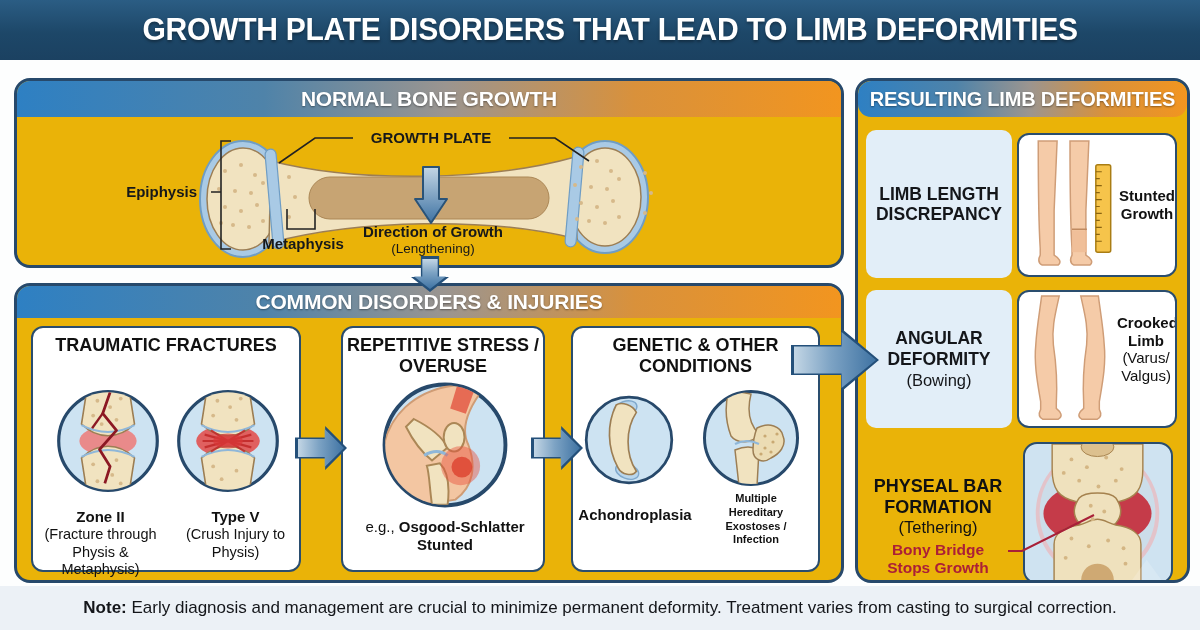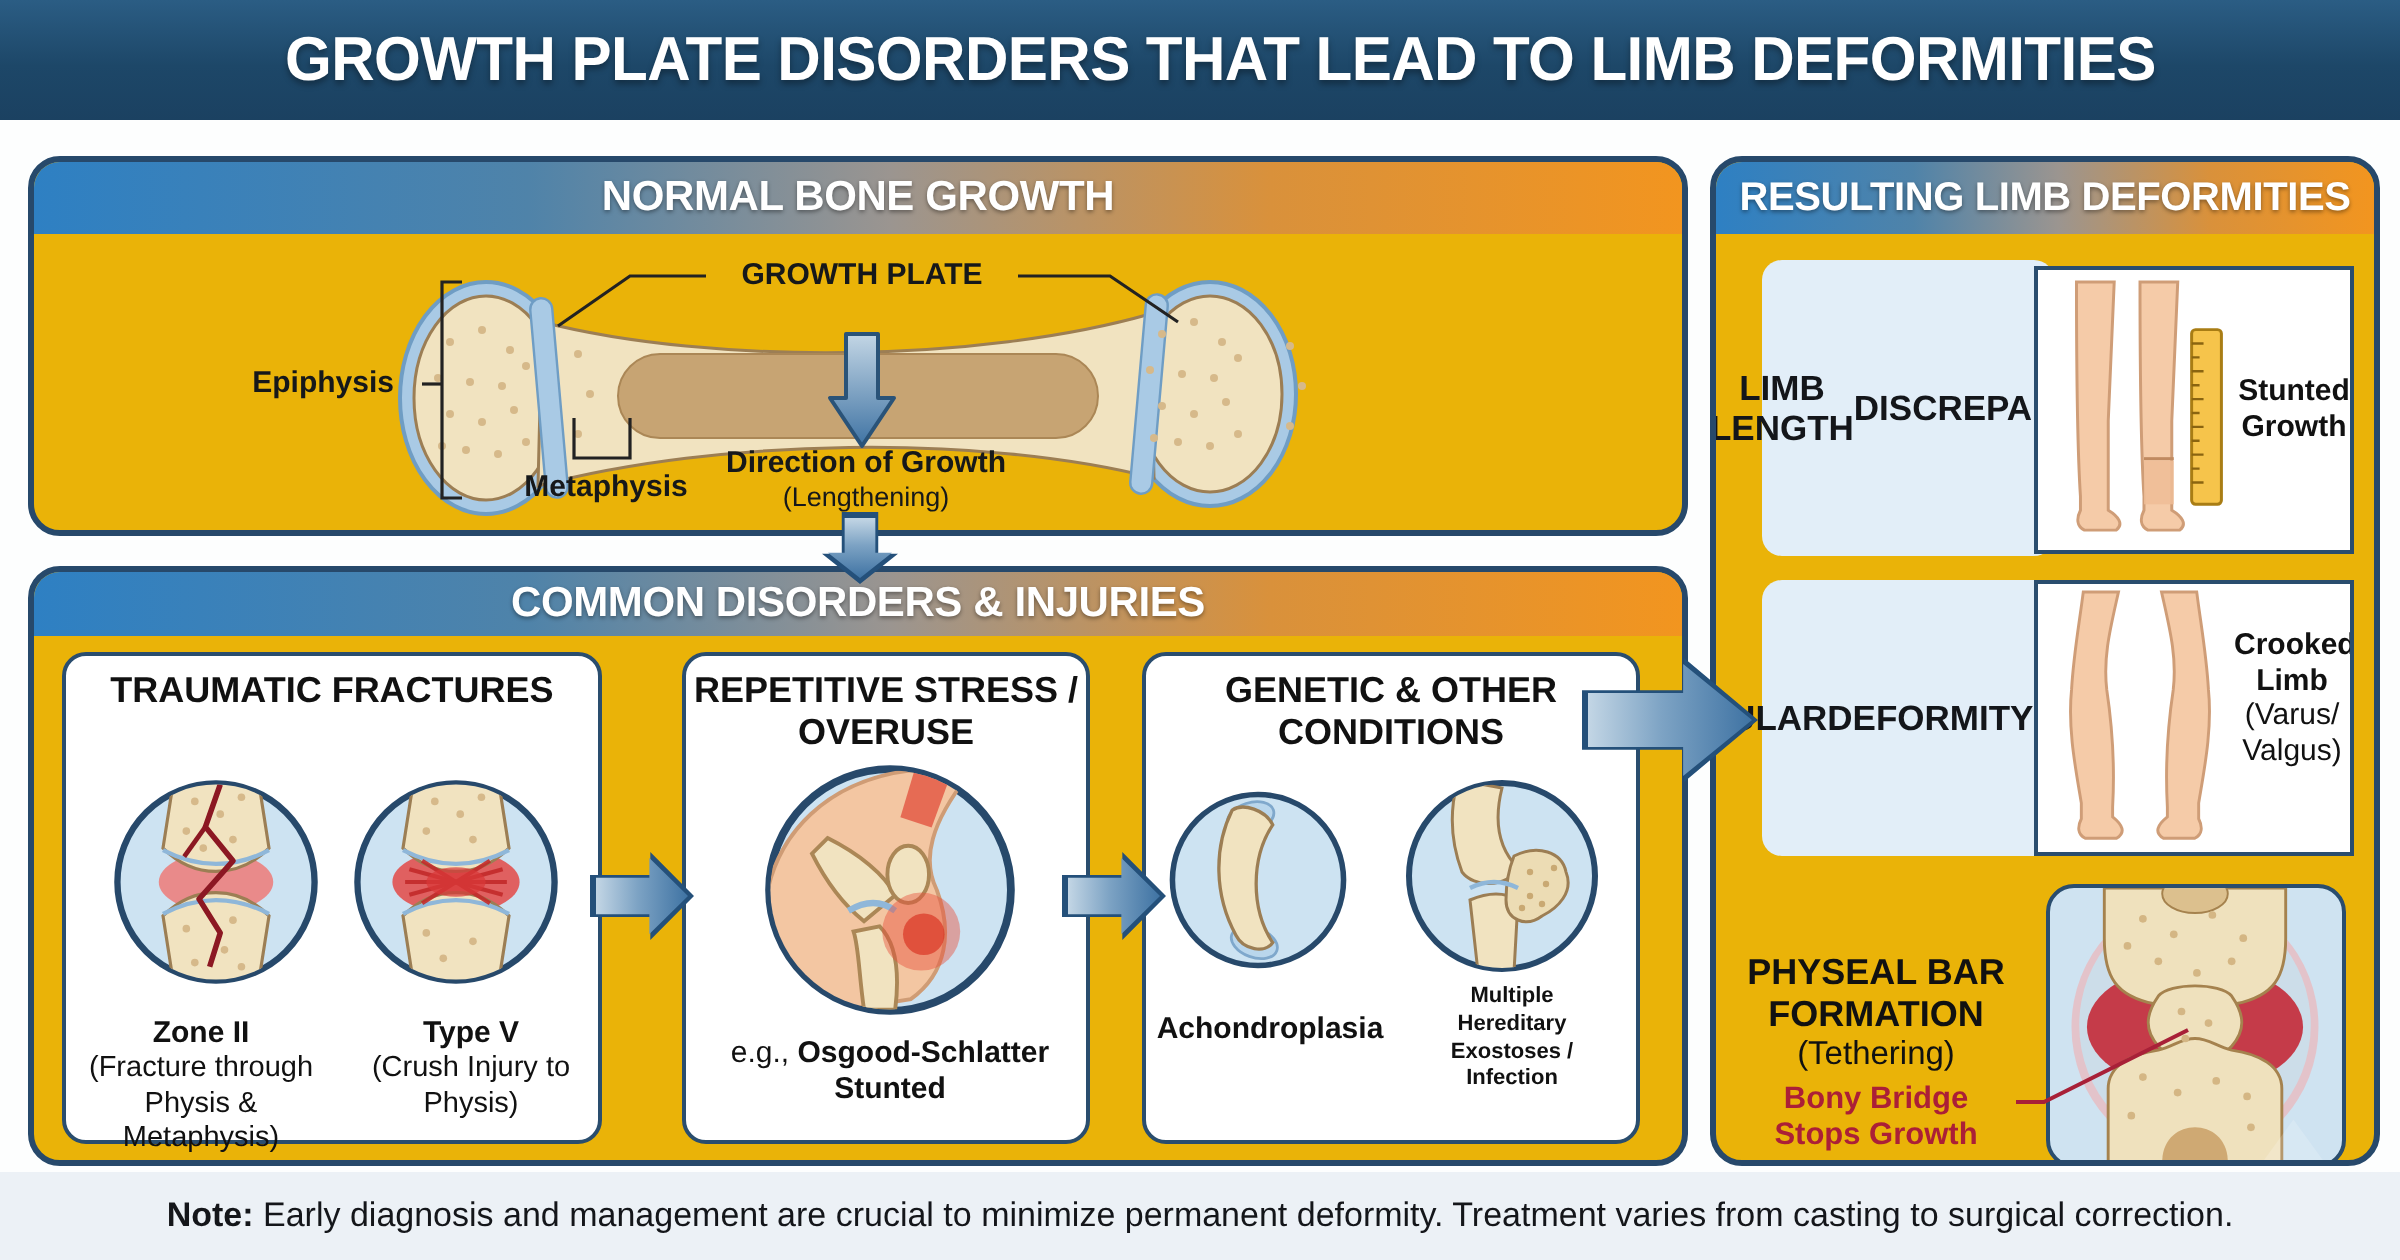--- a/index.html
+++ b/index.html
@@ -18,21 +18,21 @@
   .panel-header { width:100%; display:flex; align-items:center; justify-content:center;
     background:linear-gradient(90deg,#2e80c3 0%, #4f83a9 30%, #9b9590 52%, #d9913b 75%, #f2951f 100%); }
   .panel-header span { color:#fff; font-weight:bold; letter-spacing:-0.2px;
     text-shadow:0 1px 2px rgba(0,0,0,.4); white-space:nowrap; }
 
   #panel-normal  { left:14px;  top:78px;  width:830px; height:190px; }
   #panel-normal .panel-header { height:36px; } #panel-normal .panel-header span { font-size:21px; }
   #panel-disorders { left:14px; top:283px; width:830px; height:300px; }
   #panel-disorders .panel-header { height:32px; } #panel-disorders .panel-header span { font-size:21px; }
   #panel-deform { left:855px; top:78px; width:335px; height:505px; }
-  #panel-deform .panel-header { height:36px; } #panel-deform .panel-header span { font-size:20px; }
+  #panel-deform .panel-header { height:36px;border-radius:13px; } #panel-deform .panel-header span { font-size:20px; }
 
   .abs { position:absolute; }
   .lbl  { position:absolute; color:#16181a; text-align:center; line-height:1.12; }
   .b { font-weight:bold; }
 
   
   .gp-label   { left:304px; top:49px;  width:220px; }
   .gp-label .l1 { font-size:15px; font-weight:bold; }
   .gp-label .l2 { font-size:13.5px; }
   .epi-label  { left:82px;  top:103px; width:98px; text-align:right; font-size:15px; font-weight:bold; }
@@ -54,25 +54,25 @@
   
   .arr { position:absolute; z-index:6; }
   .arr .edge, .arr .fill { position:absolute; }
   .arr .edge { inset:0; background:#24507a; }
   .arr .fill { inset:3px; background:linear-gradient(90deg,#c3d6e5 0%, #7da3c4 45%, #3f73a3 100%); }
   .arr.right .edge, .arr.right .fill { clip-path:polygon(0% 26%, 58% 26%, 58% 0%, 100% 50%, 58% 100%, 58% 74%, 0% 74%); }
   .arr.down .edge, .arr.down .fill { clip-path:polygon(26% 0%, 74% 0%, 74% 58%, 100% 58%, 50% 100%, 0% 58%, 26% 58%); }
   .arr.down .fill { background:linear-gradient(180deg,#c3d6e5 0%, #7da3c4 45%, #3f73a3 100%); }
 
   
-  .sec-label { position:absolute; left:23px; width:146px; background:#e2eef8; border-radius:10px;
-    display:flex; flex-direction:row; align-items:center; justify-content:center; text-align:center; }
+  .sec-label { position:absolute; left:8px; width:146px; background:#e2eef8; border-radius:10px;
+    display:flex; flex-direction:column; align-items:center; justify-content:center; text-align:center; }
   .sec-label .t { font-size:17.5px; font-weight:bold; line-height:1.16; color:#14161a; }
   .sec-label .s { font-size:16.5px; color:#14161a; margin-top:2px; }
-  .sec-card { position:absolute; left:159px; width:160px; background:#fff; border:2.5px solid #2a4d6e; border-radius:0; overflow:hidden; }
+  .sec-card { position:absolute; left:159px; width:160px; background:#fff; border:2.5px solid #2a4d6e; border-radius:12px; overflow:hidden; }
   .side-note { position:absolute; text-align:center; color:#111; font-size:15px; line-height:1.18; }
 
   .physeal-text { position:absolute; left:4px; top:395px; width:152px; text-align:center; color:#111; line-height:1.18; }
   .physeal-text .t { font-size:18px; font-weight:bold; }
   .physeal-text .s { font-size:16.5px; }
   .warning { margin-top:3px; color:#ab1f37; font-weight:bold; font-size:15.5px; line-height:1.15; }
 
   
   .note-strip { position:absolute; left:0; top:586px; width:1200px; height:44px; background:#ecf1f6;
     display:flex; align-items:center; justify-content:center; }

